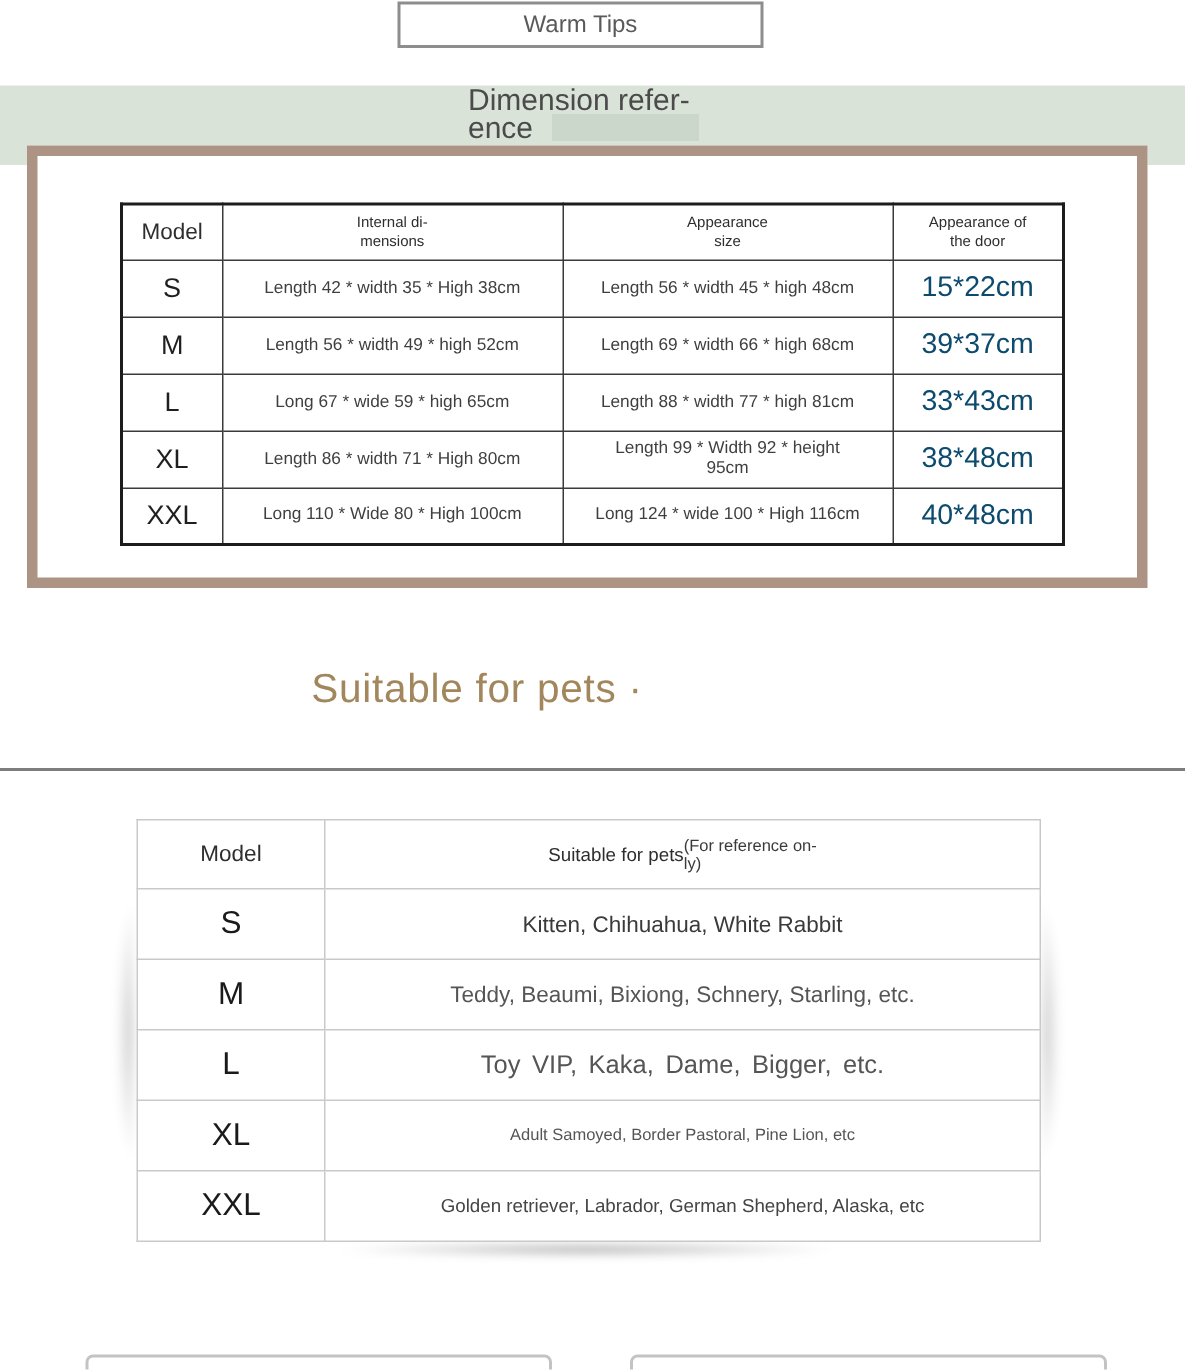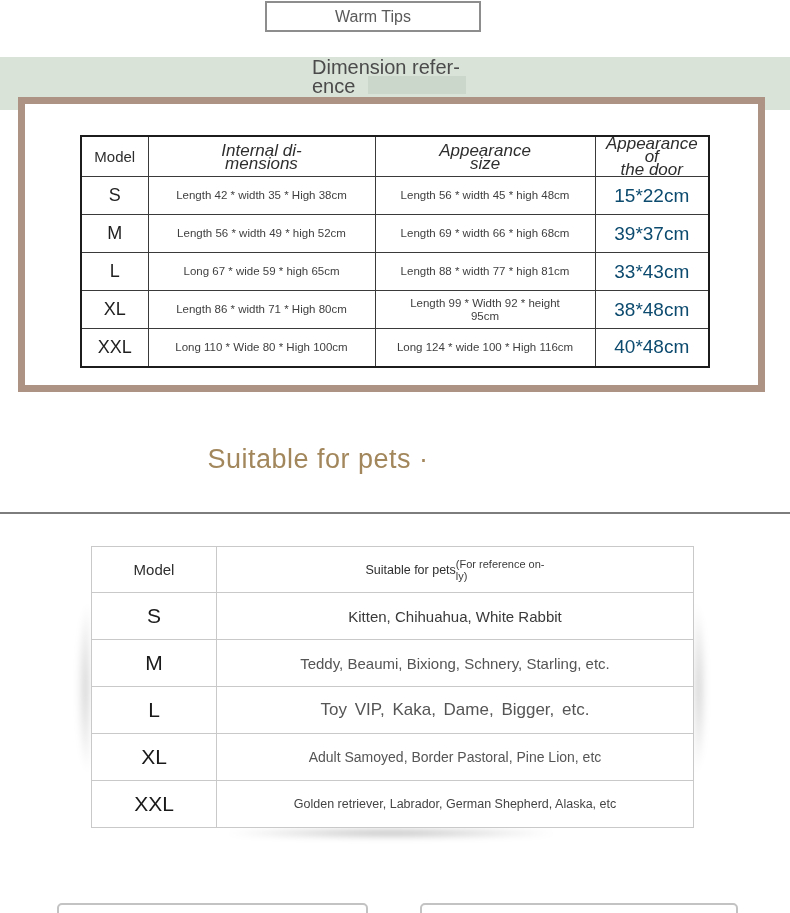--- a/index.html
+++ b/index.html
@@ -5,21 +5,21 @@
   * { margin:0; padding:0; box-sizing:border-box; }
   html,body { background:#fff; }
   body {
     width:790px; height:913px; position:relative; overflow:hidden;
     font-family:"Liberation Sans", sans-serif; color:#333;
   }
   .preline { white-space:pre-line; }
 
   
   .warm-tips {
-    position:absolute; left:265px; top:1px; width:216px; height:31px;
+    position:absolute; left:265px; top:1px; width:244px; height:31px;
     border:2px solid #8d8d8d; background:#fff;
     display:flex; align-items:center; justify-content:center;
     font-size:16px; color:#5a5a5a;
   }
 
   
   .band { position:absolute; left:0; top:57px; width:790px; height:53px; background:#d9e3d8; }
   .band-title {
     position:absolute; left:312px; top:1px;
     font-size:20px; line-height:19px; color:#4b4b4b;
@@ -40,21 +40,21 @@
     position:absolute; left:80px; top:135px; width:628px;
     border-collapse:collapse; table-layout:fixed; background:#fff;
     border:2px solid #1c1c1c;
   }
   table.dim th, table.dim td {
     border:1px solid #3a3a3a; text-align:center; vertical-align:middle; padding:0 4px;
   }
   table.dim tr.hd { height:37px; }
   table.dim tr.r  { height:38px; }
   .h-model { font-size:15px; font-weight:400; color:#2e2e2e; }
-  .small-h { font-size:17px; font-weight:400; line-height:13px; color:#2e2e2e;font-style:italic; }
+  .small-h { font-size:10px; font-weight:400; line-height:13px; color:#2e2e2e; }
   td.model { font-size:18px; color:#1f1f1f; }
   td.dims  { font-size:11.5px; line-height:13px; color:#3f3f3f; }
   td.door  { font-size:19px; color:#0c4a6e; }
 
   
   .pets-heading {
     position:absolute; left:0; top:444px; width:636px; text-align:center;
     font-size:27px; letter-spacing:0.5px;
   }
   .rule { position:absolute; left:0; top:512px; width:790px; border-top:2px solid #7d7d7d; }
@@ -85,21 +85,21 @@
   table.pets tr.hd { height:46px; }
   table.pets tr.r  { height:47px; }
   .p-model-h { font-size:15px; font-weight:400; color:#2e2e2e; }
   .p-head-flex { display:flex; align-items:center; justify-content:center; gap:0; font-weight:400; }
   .p-head-main { font-size:12.5px; color:#2e2e2e; }
   .p-head-note { font-size:11px; line-height:12px; color:#3a3a3a; text-align:left; }
   td.p-letter { font-size:21px; color:#1a1a1a; }
   td.pets-s   { font-size:15px;   color:#3a3a3a; }
   td.pets-m   { font-size:15px;   color:#555; }
   td.pets-l   { font-size:17px;   color:#555; word-spacing:3px; }
-  td.pets-xl  { font-size:14px; color:#555; }
+  td.pets-xl  { font-size:11px; color:#555; }
   td.pets-xxl { font-size:12.5px; color:#444; }
 
   
   .box-bl, .box-br {
     position:absolute; top:903px; height:22px; background:#fff;
     border:2px solid #c3c3c3; border-radius:5px;
   }
   .box-bl { left:57px;  width:311px; }
   .box-br { left:420px; width:318px; }
 </style>

